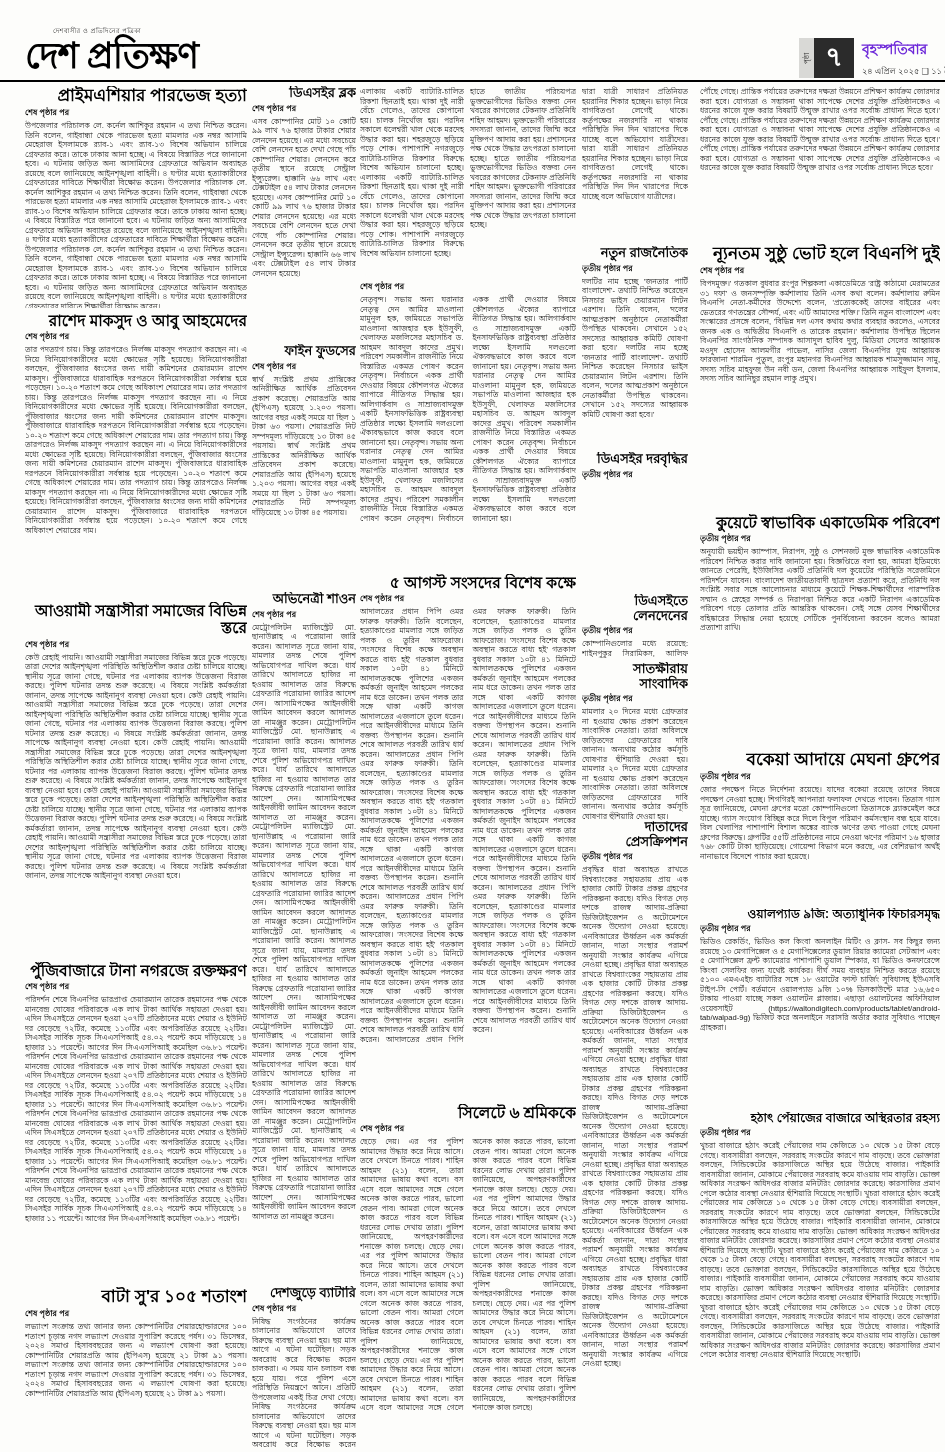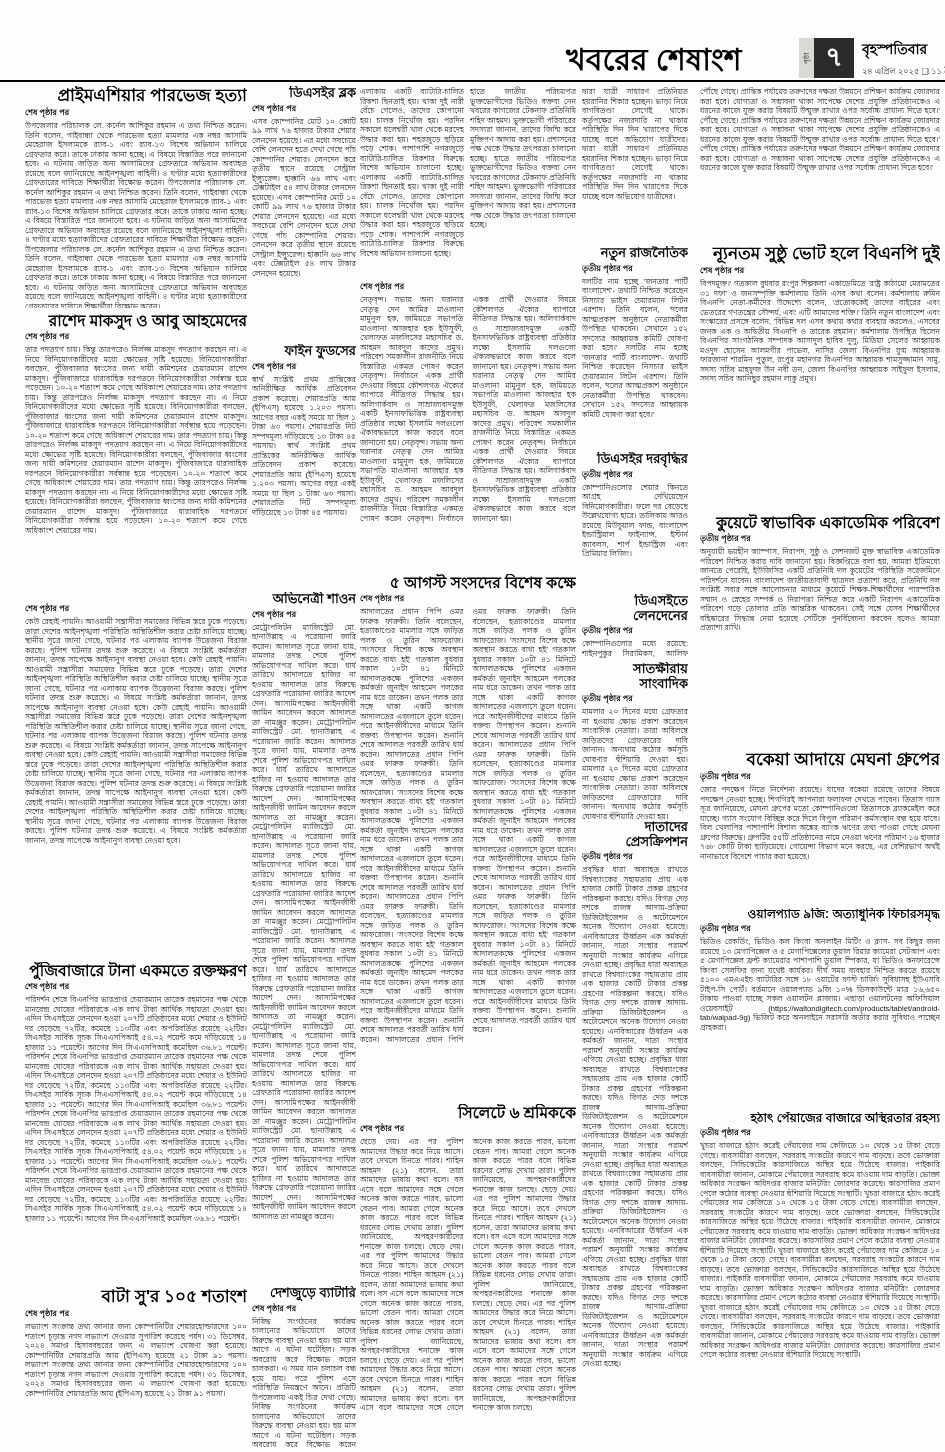--- a/index.html
+++ b/index.html
@@ -8,40 +8,43 @@
   
   .masthead{position:absolute;left:25px;top:26px;width:310px;}
   .tagline{font-size:6.5px;color:#333;letter-spacing:.5px;margin-left:28px;}
   .paper-name{font-size:36px;font-weight:bold;color:#000;line-height:1.05;letter-spacing:-1px;}
   .head-rule{position:absolute;left:0;top:80px;width:945px;height:2px;background:#000;}
   .section-title{position:absolute;left:566px;top:36px;font-size:30px;font-weight:bold;color:#000;}
   .pagebox{position:absolute;left:799px;top:38px;height:40px;display:flex;}
   .pagebox .plabel{width:15px;background:#d9d9d6;color:#222;font-size:7px;writing-mode:vertical-rl;transform:rotate(180deg);text-align:center;line-height:15px;}
   .pagebox .pnum{width:40px;background:#2b2b2b;color:#fff;font-size:27px;font-weight:bold;display:flex;align-items:center;justify-content:center;}
   .daydate{position:absolute;left:862px;top:38px;width:82px;}
-  .daydate .day{font-size:14px;font-weight:bold;color:#000000;}
+  .daydate .day{font-size:14px;font-weight:bold;color:#6d28d9;}
   .daydate .date{font-size:8.2px;color:#222;margin-top:3px;white-space:nowrap;}
   
   .art{position:absolute;overflow:hidden;}
   .hl{font-weight:bold;color:#000;text-align:right;margin:0 0 1px 0;line-height:1.12;}
   .hl-lg{font-size:17px;}
   .hl-md{font-size:15.5px;}
   .hl-sm{font-size:12px;}
   .hl-nr{font-size:13px;}
   .by{font-size:8px;font-weight:bold;text-align:left;color:#000;margin:0 0 2px 0;}
   .bd{font-size:7.6px;line-height:9.5px;text-align:justify;color:#161616;word-break:break-word;}
   .cols2 .bd{column-count:2;column-gap:9px;}
   .nohl{padding-top:1px;}
 </style>
 </head>
 <body>
 
 <div class="page">
 
-  <div class="section-title">খবরের শেষাংশ</div>
+  <div class="masthead">
+    <div class="tagline">দেশবাসীর ও প্রতিদিনের পত্রিকা</div>
+    <div class="paper-name">দেশ প্রতিক্ষণ</div>
+  </div>
   <div class="pagebox">
     <div class="plabel">পৃষ্ঠা</div>
     <div class="pnum">৭</div>
   </div>
   <div class="daydate">
     <div class="day">বৃহস্পতিবার</div>
     <div class="date">২৪ এপ্রিল ২০২৫ ❑ ১১ বৈশাখ ১৪৩২</div>
   </div>
   <div class="head-rule"></div>
 
@@ -49,25 +52,26 @@
     <h2 class="hl hl-lg">প্রাইমএশিয়ার পারভেজ হত্যা</h2>
     <div class="by">শেষ পৃষ্ঠার পর</div>
     <div class="bd">উপজেলার পরিচালক লে. কর্নেল আশিকুর রহমান এ তথ্য নিশ্চিত করেন। তিনি বলেন, গাইবান্ধা থেকে পারভেজ হত্যা মামলার এক নম্বর আসামি মেহেরাজ ইসলামকে র‍্যাব-১ এবং র‍্যাব-১৩ বিশেষ অভিযান চালিয়ে গ্রেফতার করে। তাকে ঢাকায় আনা হচ্ছে। এ বিষয়ে বিস্তারিত পরে জানানো হবে। এ ঘটনায় জড়িত অন্য আসামিদের গ্রেফতারে অভিযান অব্যাহত রয়েছে বলে জানিয়েছে আইনশৃঙ্খলা বাহিনী। ৪ ঘণ্টার মধ্যে হত্যাকারীদের গ্রেফতারের দাবিতে শিক্ষার্থীরা বিক্ষোভ করেন। উপজেলার পরিচালক লে. কর্নেল আশিকুর রহমান এ তথ্য নিশ্চিত করেন। তিনি বলেন, গাইবান্ধা থেকে পারভেজ হত্যা মামলার এক নম্বর আসামি মেহেরাজ ইসলামকে র‍্যাব-১ এবং র‍্যাব-১৩ বিশেষ অভিযান চালিয়ে গ্রেফতার করে। তাকে ঢাকায় আনা হচ্ছে। এ বিষয়ে বিস্তারিত পরে জানানো হবে। এ ঘটনায় জড়িত অন্য আসামিদের গ্রেফতারে অভিযান অব্যাহত রয়েছে বলে জানিয়েছে আইনশৃঙ্খলা বাহিনী। ৪ ঘণ্টার মধ্যে হত্যাকারীদের গ্রেফতারের দাবিতে শিক্ষার্থীরা বিক্ষোভ করেন। উপজেলার পরিচালক লে. কর্নেল আশিকুর রহমান এ তথ্য নিশ্চিত করেন। তিনি বলেন, গাইবান্ধা থেকে পারভেজ হত্যা মামলার এক নম্বর আসামি মেহেরাজ ইসলামকে র‍্যাব-১ এবং র‍্যাব-১৩ বিশেষ অভিযান চালিয়ে গ্রেফতার করে। তাকে ঢাকায় আনা হচ্ছে। এ বিষয়ে বিস্তারিত পরে জানানো হবে। এ ঘটনায় জড়িত অন্য আসামিদের গ্রেফতারে অভিযান অব্যাহত রয়েছে বলে জানিয়েছে আইনশৃঙ্খলা বাহিনী। ৪ ঘণ্টার মধ্যে হত্যাকারীদের গ্রেফতারের দাবিতে শিক্ষার্থীরা বিক্ষোভ করেন।</div>
   </div>
   <div class="art" style="left:25px;top:312px;width:222px;height:286px">
     <h2 class="hl hl-md">রাশেদ মাকসুদ ও আবু আহমেদের</h2>
     <div class="by">শেষ পৃষ্ঠার পর</div>
     <div class="bd">তার পদত্যাগ চায়। কিন্তু তারপরেও নির্লজ্জ মাকসুদ পদত্যাগ করছেন না। এ নিয়ে বিনিয়োগকারীদের মধ্যে ক্ষোভের সৃষ্টি হয়েছে। বিনিয়োগকারীরা বলছেন, পুঁজিবাজার ধ্বংসের জন্য দায়ী কমিশনের চেয়ারম্যান রাশেদ মাকসুদ। পুঁজিবাজারে ধারাবাহিক দরপতনে বিনিয়োগকারীরা সর্বস্বান্ত হয়ে পড়েছেন। ১০-২০ শতাংশ কমে গেছে অধিকাংশ শেয়ারের দাম। তার পদত্যাগ চায়। কিন্তু তারপরেও নির্লজ্জ মাকসুদ পদত্যাগ করছেন না। এ নিয়ে বিনিয়োগকারীদের মধ্যে ক্ষোভের সৃষ্টি হয়েছে। বিনিয়োগকারীরা বলছেন, পুঁজিবাজার ধ্বংসের জন্য দায়ী কমিশনের চেয়ারম্যান রাশেদ মাকসুদ। পুঁজিবাজারে ধারাবাহিক দরপতনে বিনিয়োগকারীরা সর্বস্বান্ত হয়ে পড়েছেন। ১০-২০ শতাংশ কমে গেছে অধিকাংশ শেয়ারের দাম। তার পদত্যাগ চায়। কিন্তু তারপরেও নির্লজ্জ মাকসুদ পদত্যাগ করছেন না। এ নিয়ে বিনিয়োগকারীদের মধ্যে ক্ষোভের সৃষ্টি হয়েছে। বিনিয়োগকারীরা বলছেন, পুঁজিবাজার ধ্বংসের জন্য দায়ী কমিশনের চেয়ারম্যান রাশেদ মাকসুদ। পুঁজিবাজারে ধারাবাহিক দরপতনে বিনিয়োগকারীরা সর্বস্বান্ত হয়ে পড়েছেন। ১০-২০ শতাংশ কমে গেছে অধিকাংশ শেয়ারের দাম। তার পদত্যাগ চায়। কিন্তু তারপরেও নির্লজ্জ মাকসুদ পদত্যাগ করছেন না। এ নিয়ে বিনিয়োগকারীদের মধ্যে ক্ষোভের সৃষ্টি হয়েছে। বিনিয়োগকারীরা বলছেন, পুঁজিবাজার ধ্বংসের জন্য দায়ী কমিশনের চেয়ারম্যান রাশেদ মাকসুদ। পুঁজিবাজারে ধারাবাহিক দরপতনে বিনিয়োগকারীরা সর্বস্বান্ত হয়ে পড়েছেন। ১০-২০ শতাংশ কমে গেছে অধিকাংশ শেয়ারের দাম।</div>
   </div>
   <div class="art" style="left:25px;top:602px;width:222px;height:356px">
+    <h2 class="hl hl-md">আওয়ামী সন্ত্রাসীরা সমাজের বিভিন্ন স্তরে</h2>
     <div class="by">শেষ পৃষ্ঠার পর</div>
     <div class="bd">কেউ রেহাই পায়নি। আওয়ামী সন্ত্রাসীরা সমাজের বিভিন্ন স্তরে ঢুকে পড়েছে। তারা দেশের আইনশৃঙ্খলা পরিস্থিতি অস্থিতিশীল করার চেষ্টা চালিয়ে যাচ্ছে। স্থানীয় সূত্রে জানা গেছে, ঘটনার পর এলাকায় ব্যাপক উত্তেজনা বিরাজ করছে। পুলিশ ঘটনার তদন্ত শুরু করেছে। এ বিষয়ে সংশ্লিষ্ট কর্মকর্তারা জানান, তদন্ত সাপেক্ষে আইনানুগ ব্যবস্থা নেওয়া হবে। কেউ রেহাই পায়নি। আওয়ামী সন্ত্রাসীরা সমাজের বিভিন্ন স্তরে ঢুকে পড়েছে। তারা দেশের আইনশৃঙ্খলা পরিস্থিতি অস্থিতিশীল করার চেষ্টা চালিয়ে যাচ্ছে। স্থানীয় সূত্রে জানা গেছে, ঘটনার পর এলাকায় ব্যাপক উত্তেজনা বিরাজ করছে। পুলিশ ঘটনার তদন্ত শুরু করেছে। এ বিষয়ে সংশ্লিষ্ট কর্মকর্তারা জানান, তদন্ত সাপেক্ষে আইনানুগ ব্যবস্থা নেওয়া হবে। কেউ রেহাই পায়নি। আওয়ামী সন্ত্রাসীরা সমাজের বিভিন্ন স্তরে ঢুকে পড়েছে। তারা দেশের আইনশৃঙ্খলা পরিস্থিতি অস্থিতিশীল করার চেষ্টা চালিয়ে যাচ্ছে। স্থানীয় সূত্রে জানা গেছে, ঘটনার পর এলাকায় ব্যাপক উত্তেজনা বিরাজ করছে। পুলিশ ঘটনার তদন্ত শুরু করেছে। এ বিষয়ে সংশ্লিষ্ট কর্মকর্তারা জানান, তদন্ত সাপেক্ষে আইনানুগ ব্যবস্থা নেওয়া হবে। কেউ রেহাই পায়নি। আওয়ামী সন্ত্রাসীরা সমাজের বিভিন্ন স্তরে ঢুকে পড়েছে। তারা দেশের আইনশৃঙ্খলা পরিস্থিতি অস্থিতিশীল করার চেষ্টা চালিয়ে যাচ্ছে। স্থানীয় সূত্রে জানা গেছে, ঘটনার পর এলাকায় ব্যাপক উত্তেজনা বিরাজ করছে। পুলিশ ঘটনার তদন্ত শুরু করেছে। এ বিষয়ে সংশ্লিষ্ট কর্মকর্তারা জানান, তদন্ত সাপেক্ষে আইনানুগ ব্যবস্থা নেওয়া হবে। কেউ রেহাই পায়নি। আওয়ামী সন্ত্রাসীরা সমাজের বিভিন্ন স্তরে ঢুকে পড়েছে। তারা দেশের আইনশৃঙ্খলা পরিস্থিতি অস্থিতিশীল করার চেষ্টা চালিয়ে যাচ্ছে। স্থানীয় সূত্রে জানা গেছে, ঘটনার পর এলাকায় ব্যাপক উত্তেজনা বিরাজ করছে। পুলিশ ঘটনার তদন্ত শুরু করেছে। এ বিষয়ে সংশ্লিষ্ট কর্মকর্তারা জানান, তদন্ত সাপেক্ষে আইনানুগ ব্যবস্থা নেওয়া হবে।</div>
   </div>
   <div class="art" style="left:25px;top:962px;width:222px;height:321px">
-    <h2 class="hl hl-md">পুঁজিবাজারে টানা একমতে রক্তক্ষরণ</h2>
+    <h2 class="hl hl-md">পুঁজিবাজারে টানা নগরজে রক্তক্ষরণ</h2>
     <div class="by">শেষ পৃষ্ঠার পর</div>
     <div class="bd">পরিদর্শন শেষে বিএনপির ভারপ্রাপ্ত চেয়ারম্যান তারেক রহমানের পক্ষ থেকে মানবেন্দ্র ঘোষের পরিবারকে এক লাখ টাকা আর্থিক সহায়তা দেওয়া হয়। এদিন সিএসইতে লেনদেন হওয়া ২০৭টি প্রতিষ্ঠানের মধ্যে শেয়ার ও ইউনিট দর বেড়েছে ৭২টির, কমেছে ১১৩টির এবং অপরিবর্তিত রয়েছে ২২টির। সিএসইর সার্বিক সূচক সিএএসপিআই ৫৪.০২ পয়েন্ট কমে দাঁড়িয়েছে ১৪ হাজার ১১ পয়েন্টে। আগের দিন সিএএসপিআই কমেছিল ৩৬.৮১ পয়েন্ট। পরিদর্শন শেষে বিএনপির ভারপ্রাপ্ত চেয়ারম্যান তারেক রহমানের পক্ষ থেকে মানবেন্দ্র ঘোষের পরিবারকে এক লাখ টাকা আর্থিক সহায়তা দেওয়া হয়। এদিন সিএসইতে লেনদেন হওয়া ২০৭টি প্রতিষ্ঠানের মধ্যে শেয়ার ও ইউনিট দর বেড়েছে ৭২টির, কমেছে ১১৩টির এবং অপরিবর্তিত রয়েছে ২২টির। সিএসইর সার্বিক সূচক সিএএসপিআই ৫৪.০২ পয়েন্ট কমে দাঁড়িয়েছে ১৪ হাজার ১১ পয়েন্টে। আগের দিন সিএএসপিআই কমেছিল ৩৬.৮১ পয়েন্ট। পরিদর্শন শেষে বিএনপির ভারপ্রাপ্ত চেয়ারম্যান তারেক রহমানের পক্ষ থেকে মানবেন্দ্র ঘোষের পরিবারকে এক লাখ টাকা আর্থিক সহায়তা দেওয়া হয়। এদিন সিএসইতে লেনদেন হওয়া ২০৭টি প্রতিষ্ঠানের মধ্যে শেয়ার ও ইউনিট দর বেড়েছে ৭২টির, কমেছে ১১৩টির এবং অপরিবর্তিত রয়েছে ২২টির। সিএসইর সার্বিক সূচক সিএএসপিআই ৫৪.০২ পয়েন্ট কমে দাঁড়িয়েছে ১৪ হাজার ১১ পয়েন্টে। আগের দিন সিএএসপিআই কমেছিল ৩৬.৮১ পয়েন্ট। পরিদর্শন শেষে বিএনপির ভারপ্রাপ্ত চেয়ারম্যান তারেক রহমানের পক্ষ থেকে মানবেন্দ্র ঘোষের পরিবারকে এক লাখ টাকা আর্থিক সহায়তা দেওয়া হয়। এদিন সিএসইতে লেনদেন হওয়া ২০৭টি প্রতিষ্ঠানের মধ্যে শেয়ার ও ইউনিট দর বেড়েছে ৭২টির, কমেছে ১১৩টির এবং অপরিবর্তিত রয়েছে ২২টির। সিএসইর সার্বিক সূচক সিএএসপিআই ৫৪.০২ পয়েন্ট কমে দাঁড়িয়েছে ১৪ হাজার ১১ পয়েন্টে। আগের দিন সিএএসপিআই কমেছিল ৩৬.৮১ পয়েন্ট।</div>
   </div>
   <div class="art" style="left:25px;top:1287px;width:222px;height:160px">
     <h2 class="hl hl-lg">বাটা সু'র ১০৫ শতাংশ</h2>
     <div class="by">শেষ পৃষ্ঠার পর</div>
     <div class="bd">লভ্যাংশ সংক্রান্ত তথ্য জানার জন্য কোম্পানিটির শেয়ারহোল্ডারদের ১০০ শতাংশ চূড়ান্ত নগদ লভ্যাংশ দেওয়ার সুপারিশ করেছে পর্ষদ। ৩১ ডিসেম্বর, ২০২৪ সমাপ্ত হিসাববছরের জন্য এ লভ্যাংশ ঘোষণা করা হয়েছে। কোম্পানিটির শেয়ারপ্রতি আয় (ইপিএস) হয়েছে ২১ টাকা ৯১ পয়সা। লভ্যাংশ সংক্রান্ত তথ্য জানার জন্য কোম্পানিটির শেয়ারহোল্ডারদের ১০০ শতাংশ চূড়ান্ত নগদ লভ্যাংশ দেওয়ার সুপারিশ করেছে পর্ষদ। ৩১ ডিসেম্বর, ২০২৪ সমাপ্ত হিসাববছরের জন্য এ লভ্যাংশ ঘোষণা করা হয়েছে। কোম্পানিটির শেয়ারপ্রতি আয় (ইপিএস) হয়েছে ২১ টাকা ৯১ পয়সা।</div>
   </div>
 
   <div class="art" style="left:252px;top:86px;width:104px;height:254px">
@@ -117,21 +121,20 @@
     <div class="bd">দ্বারা যাত্রী সাধারণ প্রতিনিয়ত হয়রানির শিকার হচ্ছেন। ভাড়া নিয়ে বাগবিতণ্ডা লেগেই থাকে। কর্তৃপক্ষের নজরদারি না থাকায় পরিস্থিতি দিন দিন খারাপের দিকে যাচ্ছে বলে অভিযোগ যাত্রীদের। দ্বারা যাত্রী সাধারণ প্রতিনিয়ত হয়রানির শিকার হচ্ছেন। ভাড়া নিয়ে বাগবিতণ্ডা লেগেই থাকে। কর্তৃপক্ষের নজরদারি না থাকায় পরিস্থিতি দিন দিন খারাপের দিকে যাচ্ছে বলে অভিযোগ যাত্রীদের।</div>
   </div>
   <div class="art" style="left:582px;top:246px;width:106px;height:202px">
     <h2 class="hl hl-nr">নতুন রাজনৈতিক</h2>
     <div class="by">তৃতীয় পৃষ্ঠার পর</div>
     <div class="bd">দলটির নাম হচ্ছে 'জনতার পার্টি বাংলাদেশ'- তথ্যটি নিশ্চিত করেছেন নিসচার ভাইস চেয়ারম্যান লিটন এরশাদ। তিনি বলেন, 'দলের আত্মপ্রকাশ অনুষ্ঠানে নেতাকর্মীরা উপস্থিত থাকবেন। সেখানে ১৫২ সদস্যের আহ্বায়ক কমিটি ঘোষণা করা হবে।' দলটির নাম হচ্ছে 'জনতার পার্টি বাংলাদেশ'- তথ্যটি নিশ্চিত করেছেন নিসচার ভাইস চেয়ারম্যান লিটন এরশাদ। তিনি বলেন, 'দলের আত্মপ্রকাশ অনুষ্ঠানে নেতাকর্মীরা উপস্থিত থাকবেন। সেখানে ১৫২ সদস্যের আহ্বায়ক কমিটি ঘোষণা করা হবে।'</div>
   </div>
   <div class="art" style="left:582px;top:452px;width:106px;height:140px">
     <h2 class="hl hl-nr">ডিএসইর দরবৃদ্ধির</h2>
     <div class="by">তৃতীয় পৃষ্ঠার পর</div>
-    <div class="bd">কোম্পানিগুলোর শেয়ার কিনতে আগ্রহ দেখিয়েছেন বিনিয়োগকারীরা। ফলে দর বেড়েছে উল্লেখযোগ্য হারে। তালিকায় আরও রয়েছে মিউচুয়াল ফান্ড, বাংলাদেশ ইন্ডাস্ট্রিয়াল ফাইন্যান্স, ইস্টার্ন ক্যাবলস, শার্প ইন্ডাস্ট্রিজ এবং প্রিমিয়ার লিজিং।</div>
   </div>
   <div class="art" style="left:582px;top:594px;width:106px;height:64px">
     <h2 class="hl hl-nr">ডিএসইতে লেনদেনের</h2>
     <div class="by">তৃতীয় পৃষ্ঠার পর</div>
     <div class="bd">কোম্পানিগুলোর মধ্যে রয়েছে: শাইনপুকুর সিরামিকস, আলিফ ইন্ডাস্ট্রিজ, লাভ লাইন, সাফকো স্পিনিং।</div>
   </div>
   <div class="art" style="left:582px;top:662px;width:106px;height:182px">
     <h2 class="hl hl-nr">সাতক্ষীরায় সাংবাদিক</h2>
     <div class="by">তৃতীয় পৃষ্ঠার পর</div>
     <div class="bd">মামলার ২০ দিনের মধ্যে গ্রেফতার না হওয়ায় ক্ষোভ প্রকাশ করেছেন সাংবাদিক নেতারা। তারা অবিলম্বে জড়িতদের গ্রেফতারের দাবি জানান। অন্যথায় কঠোর কর্মসূচি ঘোষণার হুঁশিয়ারি দেওয়া হয়। মামলার ২০ দিনের মধ্যে গ্রেফতার না হওয়ায় ক্ষোভ প্রকাশ করেছেন সাংবাদিক নেতারা। তারা অবিলম্বে জড়িতদের গ্রেফতারের দাবি জানান। অন্যথায় কঠোর কর্মসূচি ঘোষণার হুঁশিয়ারি দেওয়া হয়।</div>

